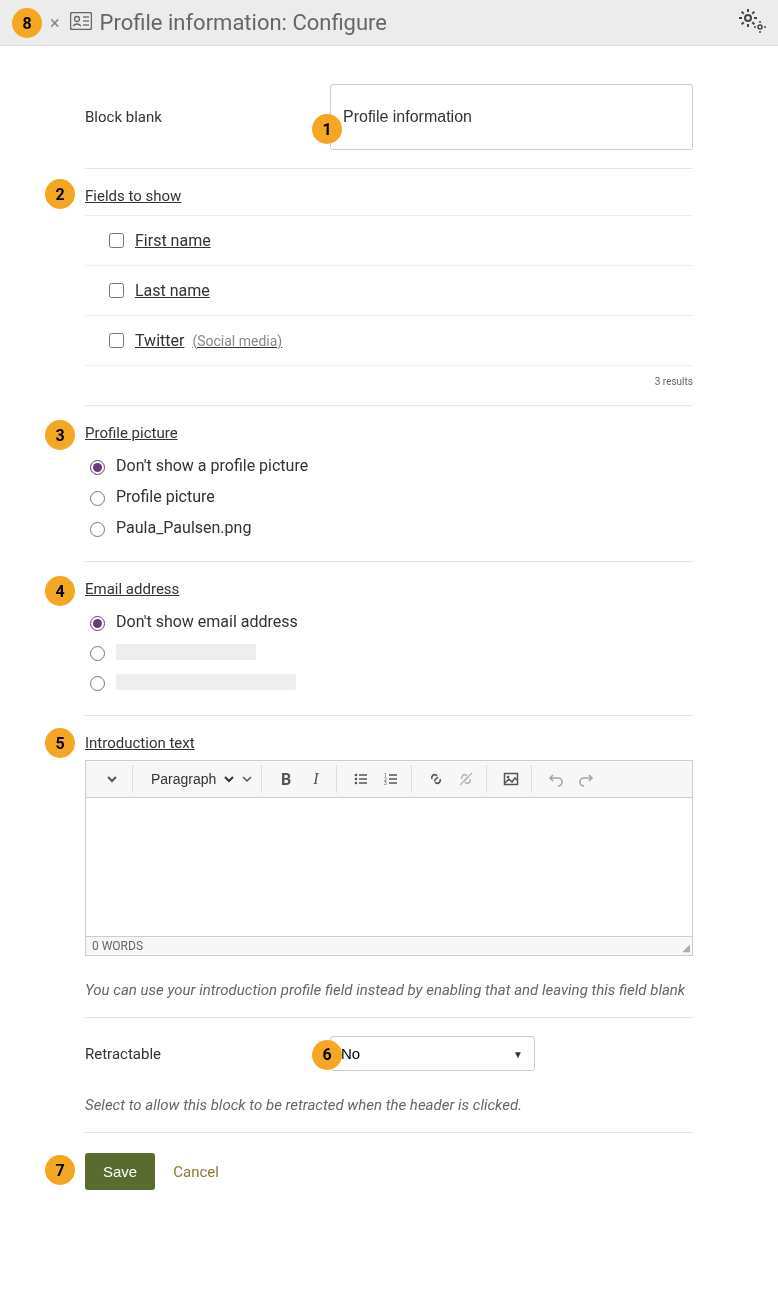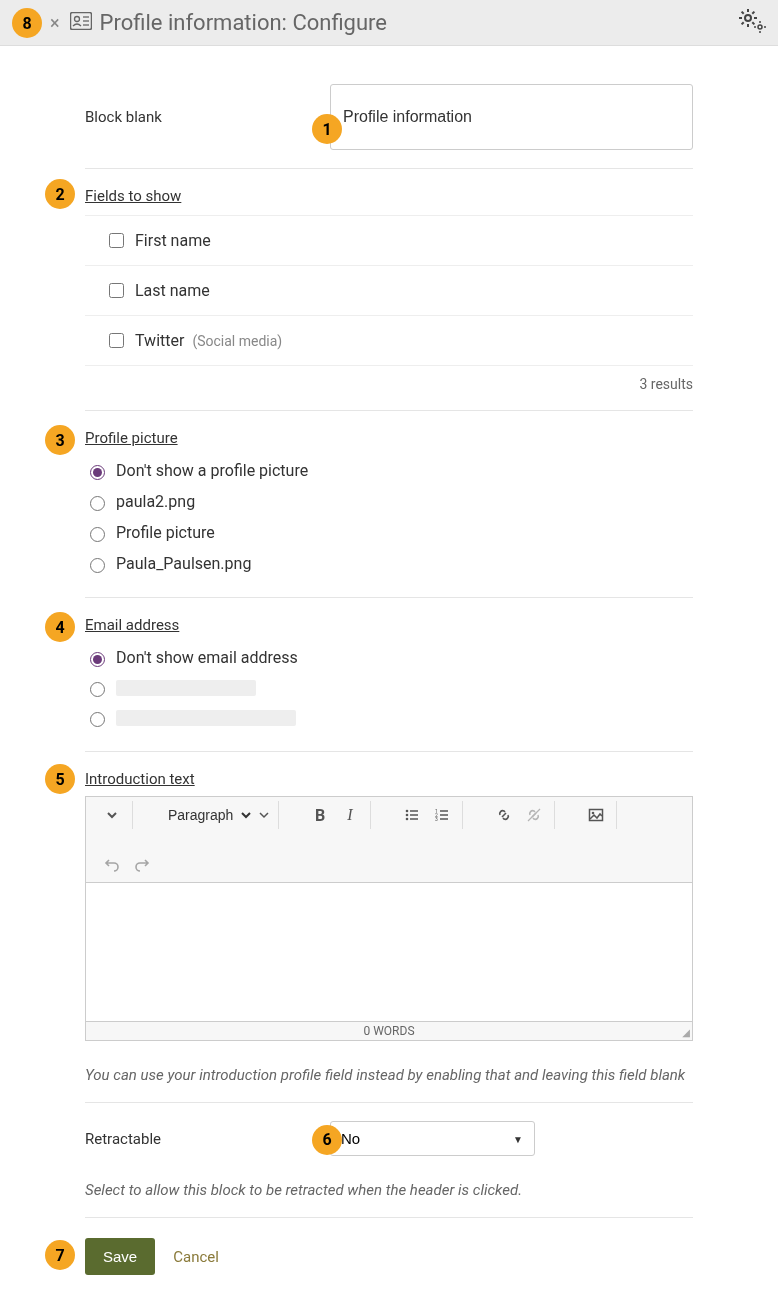--- a/index.html
+++ b/index.html
@@ -68,41 +68,42 @@
   }
   .section-title {
     font-size: 15px;
     color: #333;
     margin-bottom: 8px;
     text-decoration: underline;
   }
   .field-list {
     border-top: 1px solid #eee;
     margin-top: 10px;
+    text-decoration: underline;
   }
   .field-row {
     border-bottom: 1px solid #eee;
     padding: 14px 10px 14px 20px;
     display: flex;
     align-items: center;
     gap: 8px;
     font-size: 16px;
   }
   .field-row input[type=checkbox] {
     width: 15px;
     height: 15px;
   }
   .field-note {
     color: #888;
     font-size: 14px;
   }
   .results-count {
     text-align: right;
     color: #666;
-    font-size: 14px;
+    font-size: 10px;
     margin-top: 10px;
   }
   .radio-group {
     margin-top: 8px;
   }
   .radio-row {
     display: flex;
     align-items: center;
     gap: 8px;
     padding: 6px 0;
@@ -119,21 +120,21 @@
     height: 16px;
     border-radius: 2px;
   }
   .editor-toolbar {
     border: 1px solid #ccc;
     border-bottom: none;
     background: #f7f7f7;
     display: flex;
     align-items: center;
     padding: 4px 6px;
-    gap: 21px;
+    gap: 4px;
     flex-wrap: wrap;
     margin-top: 8px;
   }
   .toolbar-group {
     display: flex;
     align-items: center;
     gap: 2px;
     padding: 0 6px;
     border-right: 1px solid #ddd;
   }
@@ -156,21 +157,21 @@
   }
   .editor-body {
     border: 1px solid #ccc;
     height: 140px;
     background: #fff;
   }
   .editor-footer {
     border: 1px solid #ccc;
     border-top: none;
     background: #f7f7f7;
-    text-align: center;
+    text-align: left;
     font-size: 12px;
     color: #666;
     padding: 2px 6px;
     position: relative;
   }
   .resize-handle {
     position: absolute;
     right: 2px;
     bottom: 2px;
     color: #aaa;
@@ -324,24 +325,20 @@
   <div class="section">
     <div class="marker" style="left:-40px; top:14px;">3</div>
     <div class="section-title">Profile picture</div>
     <div class="radio-group">
       <label class="radio-row">
         <input type="radio" name="pp" checked="" style="">
         <span>Don't show a profile picture</span>
       </label>
       <label class="radio-row">
         <input type="radio" name="pp" style="">
-        <span>paula2.png</span>
-      </label>
-      <label class="radio-row">
-        <input type="radio" name="pp" style="">
         <span>Profile picture</span>
       </label>
       <label class="radio-row">
         <input type="radio" name="pp" style="">
         <span>Paula_Paulsen.png</span>
       </label>
     </div>
   </div>
 
   <div class="section">

